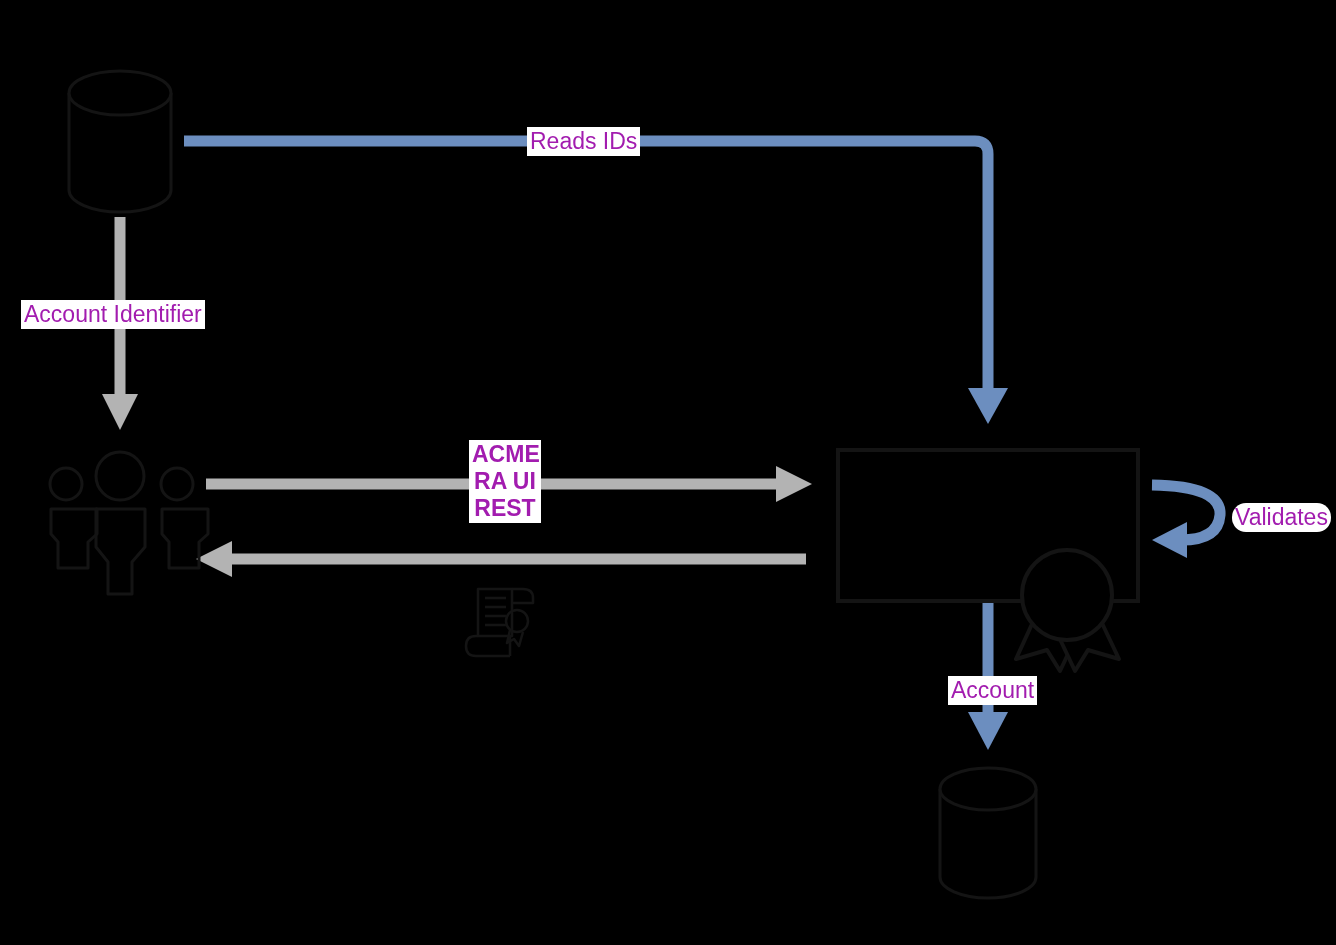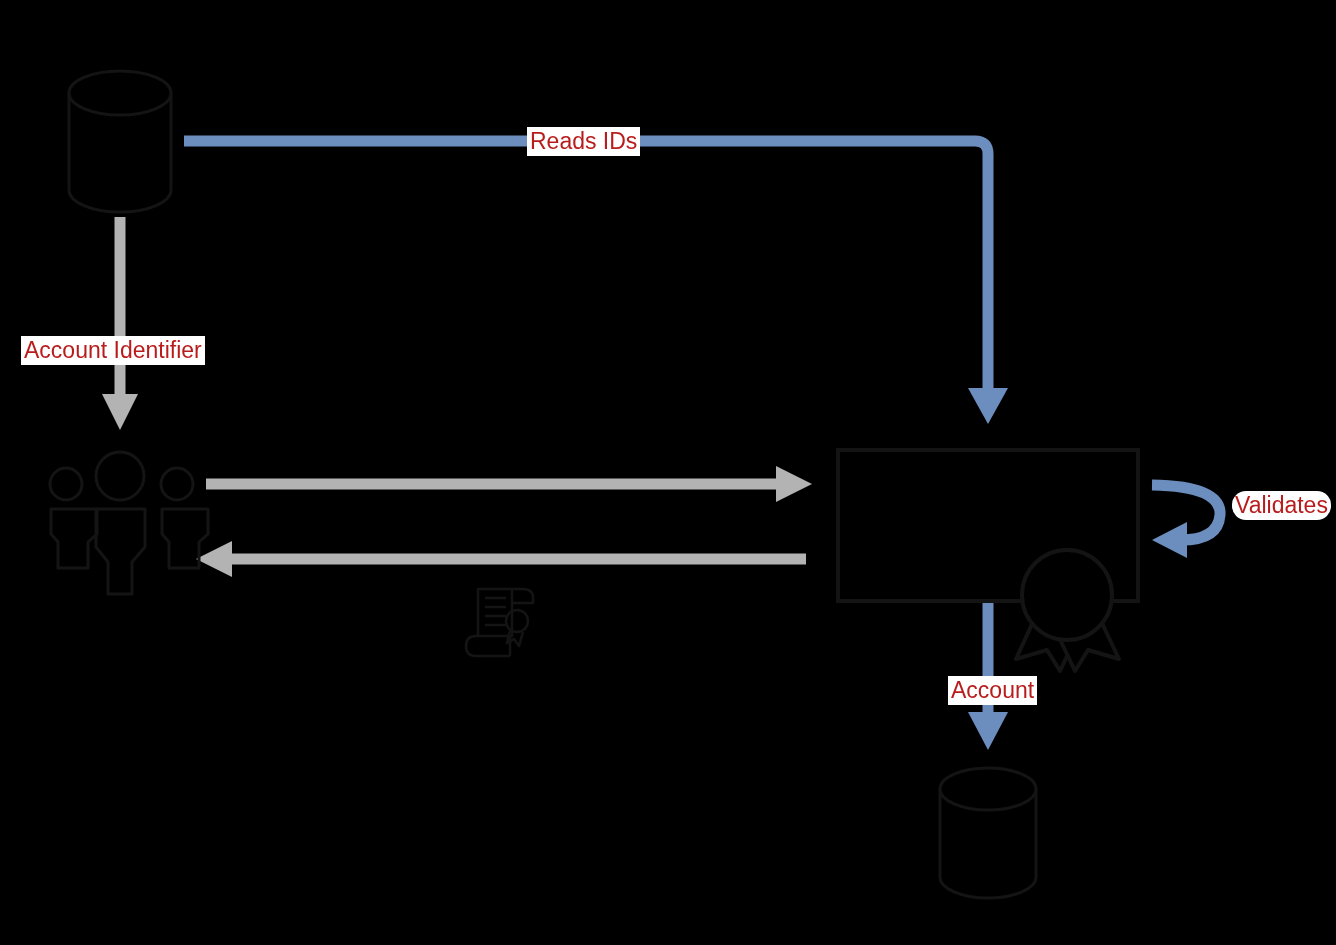--- a/index.html
+++ b/index.html
@@ -20,37 +20,37 @@
   .svg-layer {
     position: absolute;
     left: 0;
     top: 0;
     width: 1336px;
     height: 945px;
   }
   .edge-label {
     position: absolute;
     background: #ffffff;
-    color: #b91c1c;
+    color: #a21caf;
     font-family: "Liberation Sans", sans-serif;
     font-size: 23px;
     line-height: 27px;
     white-space: nowrap;
     padding: 1px 3px;
     box-sizing: border-box;
   }
   .edge-label.bold {
     font-weight: bold;
     text-align: center;
     white-space: normal;
   }
   #lbl-reads-ids { left: 527px; top: 127px; }
-  #lbl-account-identifier { left: 21px; top: 300px; margin-top: 36px; }
+  #lbl-account-identifier { left: 21px; top: 300px; }
   #lbl-acme { left: 469px; top: 440px; width: 72px; }
-  #lbl-validates { left: 1232px; top: 491px; border-radius: 14px; }
+  #lbl-validates { left: 1232px; top: 503px; border-radius: 14px; }
   #lbl-stores { left: 948px; top: 676px; }
 </style>
 </head>
 <body>
 
 <div id="canvas">
 
   <svg class="svg-layer" viewBox="0 0 1336 945" xmlns="http://www.w3.org/2000/svg">
 
     <defs>
@@ -132,18 +132,23 @@
       <path d="M 940 789 L 940 877 A 48 21 0 0 0 1036 877 L 1036 789" fill="#000000" stroke="#141414" stroke-width="3"></path>
       <ellipse cx="988" cy="789" rx="48" ry="21" fill="#000000" stroke="#141414" stroke-width="3"></ellipse>
     </g>
 
   </svg>
 
   <div class="edge-label" id="lbl-reads-ids">Reads IDs</div>
 
   <div class="edge-label" id="lbl-account-identifier">Account Identifier</div>
 
+  <div class="edge-label bold" id="lbl-acme">
+    <div>ACME</div>
+    <div>RA UI</div>
+    <div>REST</div>
+  </div>
 
   <div class="edge-label" id="lbl-validates">Validates</div>
 
   <div class="edge-label" id="lbl-stores">Account</div>
 
 </div>
 
 </body></html>

